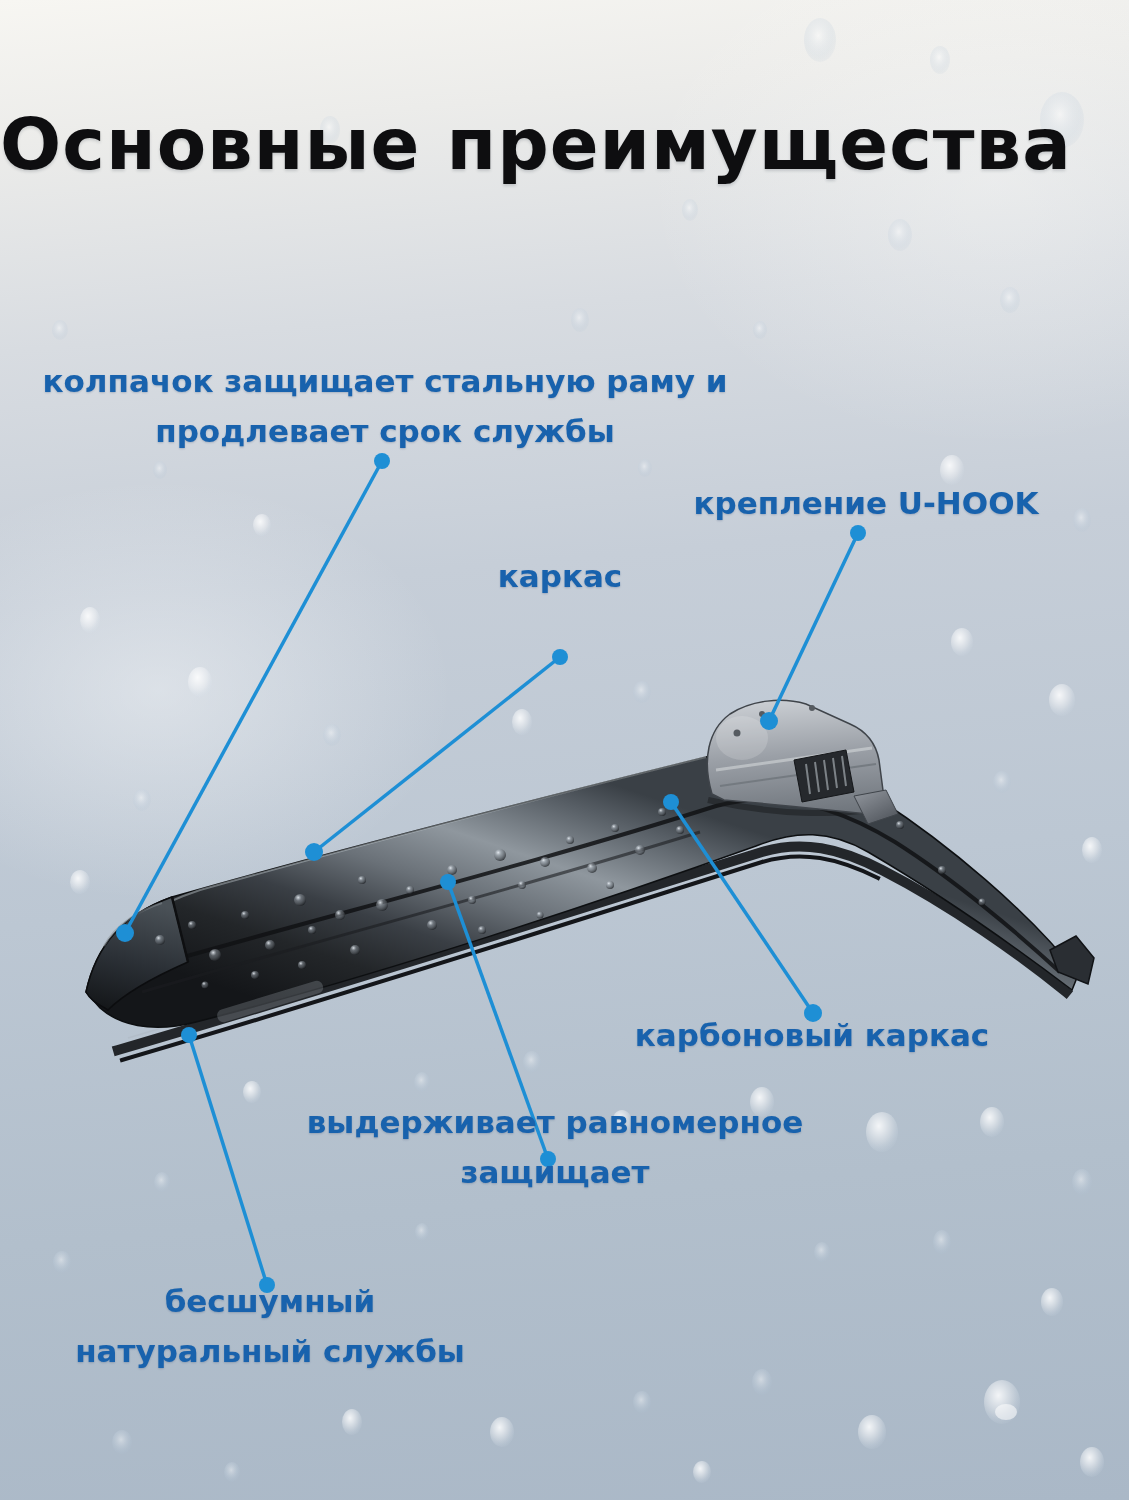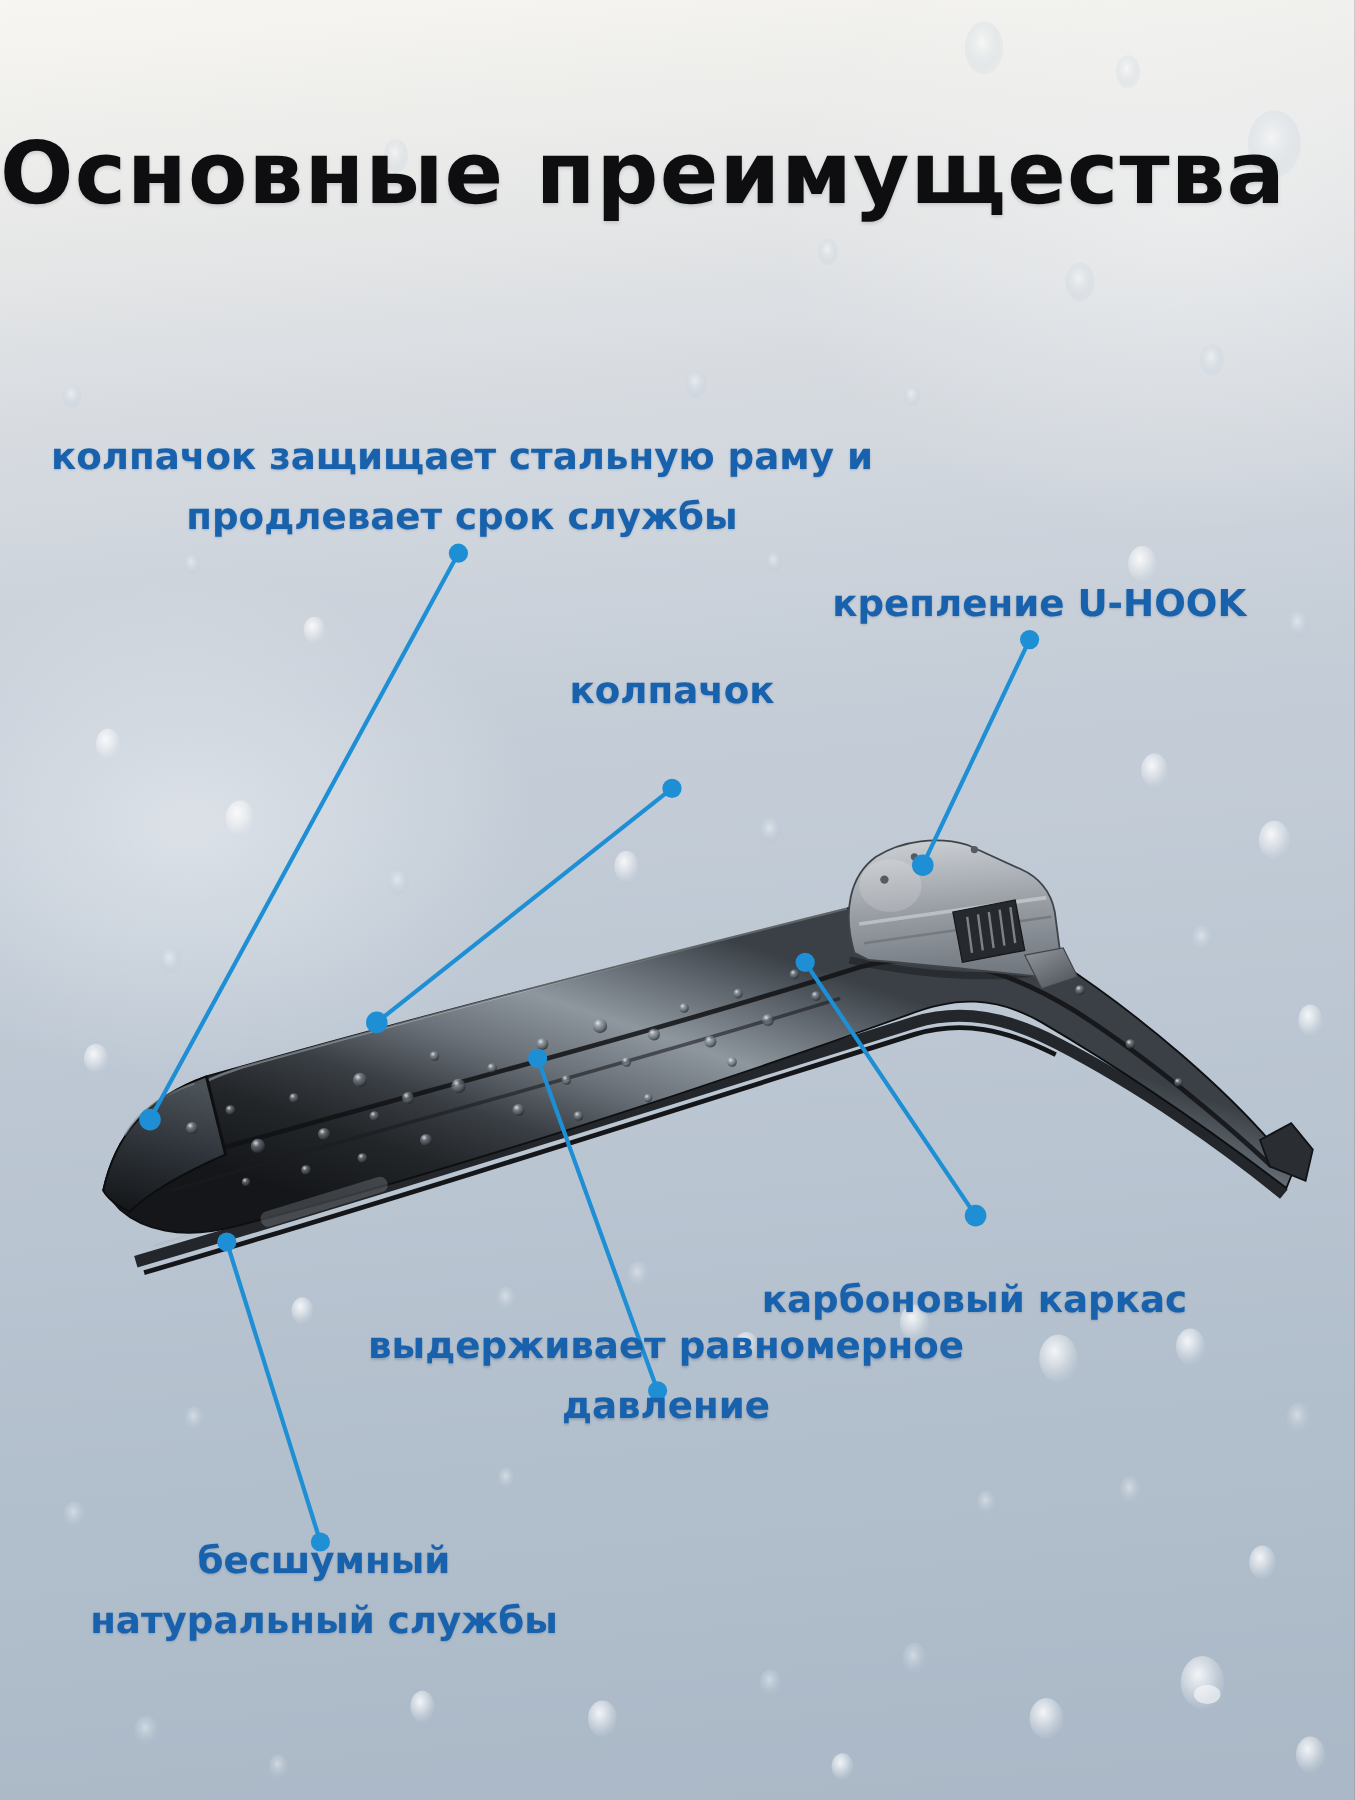--- a/index.html
+++ b/index.html
@@ -35,21 +35,21 @@
     text-align:center;
     font-size:31px;font-weight:bold;line-height:50px;
     color:#1862ad;
     text-shadow:0 1px 2px rgba(25,50,95,.22);
     z-index:6;
   }
   .callout-label span{display:block;}
   #label-cap      {left:30px;  top:356px;  width:710px;}
   #label-uhook    {left:666px; top:478px;  width:400px;}
   #label-spoiler  {left:385px; top:551px;  width:350px;}
-  #label-frame    {left:612px; top:1010px; width:400px;margin-top:48px;}
+  #label-frame    {left:612px; top:1010px; width:400px;}
   #label-pressure {left:280px; top:1097px; width:550px;}
   #label-rubber   {left:70px;  top:1276px; width:400px;}
   .scene{position:absolute;top:0;left:0;z-index:3;}
 </style>
 </head>
 <body>
 
 <div class="canvas">
 
   <div class="page-title">Основные преимущества</div>
@@ -286,30 +286,30 @@
   <div class="callout-label" id="label-cap">
     <span>колпачок защищает стальную раму и</span>
     <span>продлевает срок службы</span>
   </div>
 
   <div class="callout-label" id="label-uhook">
     <span>крепление U-HOOK</span>
   </div>
 
   <div class="callout-label" id="label-spoiler">
-    <span>колпачок</span>
+    <span>каркас</span>
   </div>
 
   <div class="callout-label" id="label-frame">
     <span>карбоновый каркас</span>
   </div>
 
   <div class="callout-label" id="label-pressure">
     <span>выдерживает равномерное</span>
-    <span>давление</span>
+    <span>защищает</span>
   </div>
 
   <div class="callout-label" id="label-rubber">
     <span>бесшумный</span>
     <span>натуральный службы</span>
   </div>
 
 </div>
 
 </body></html>

